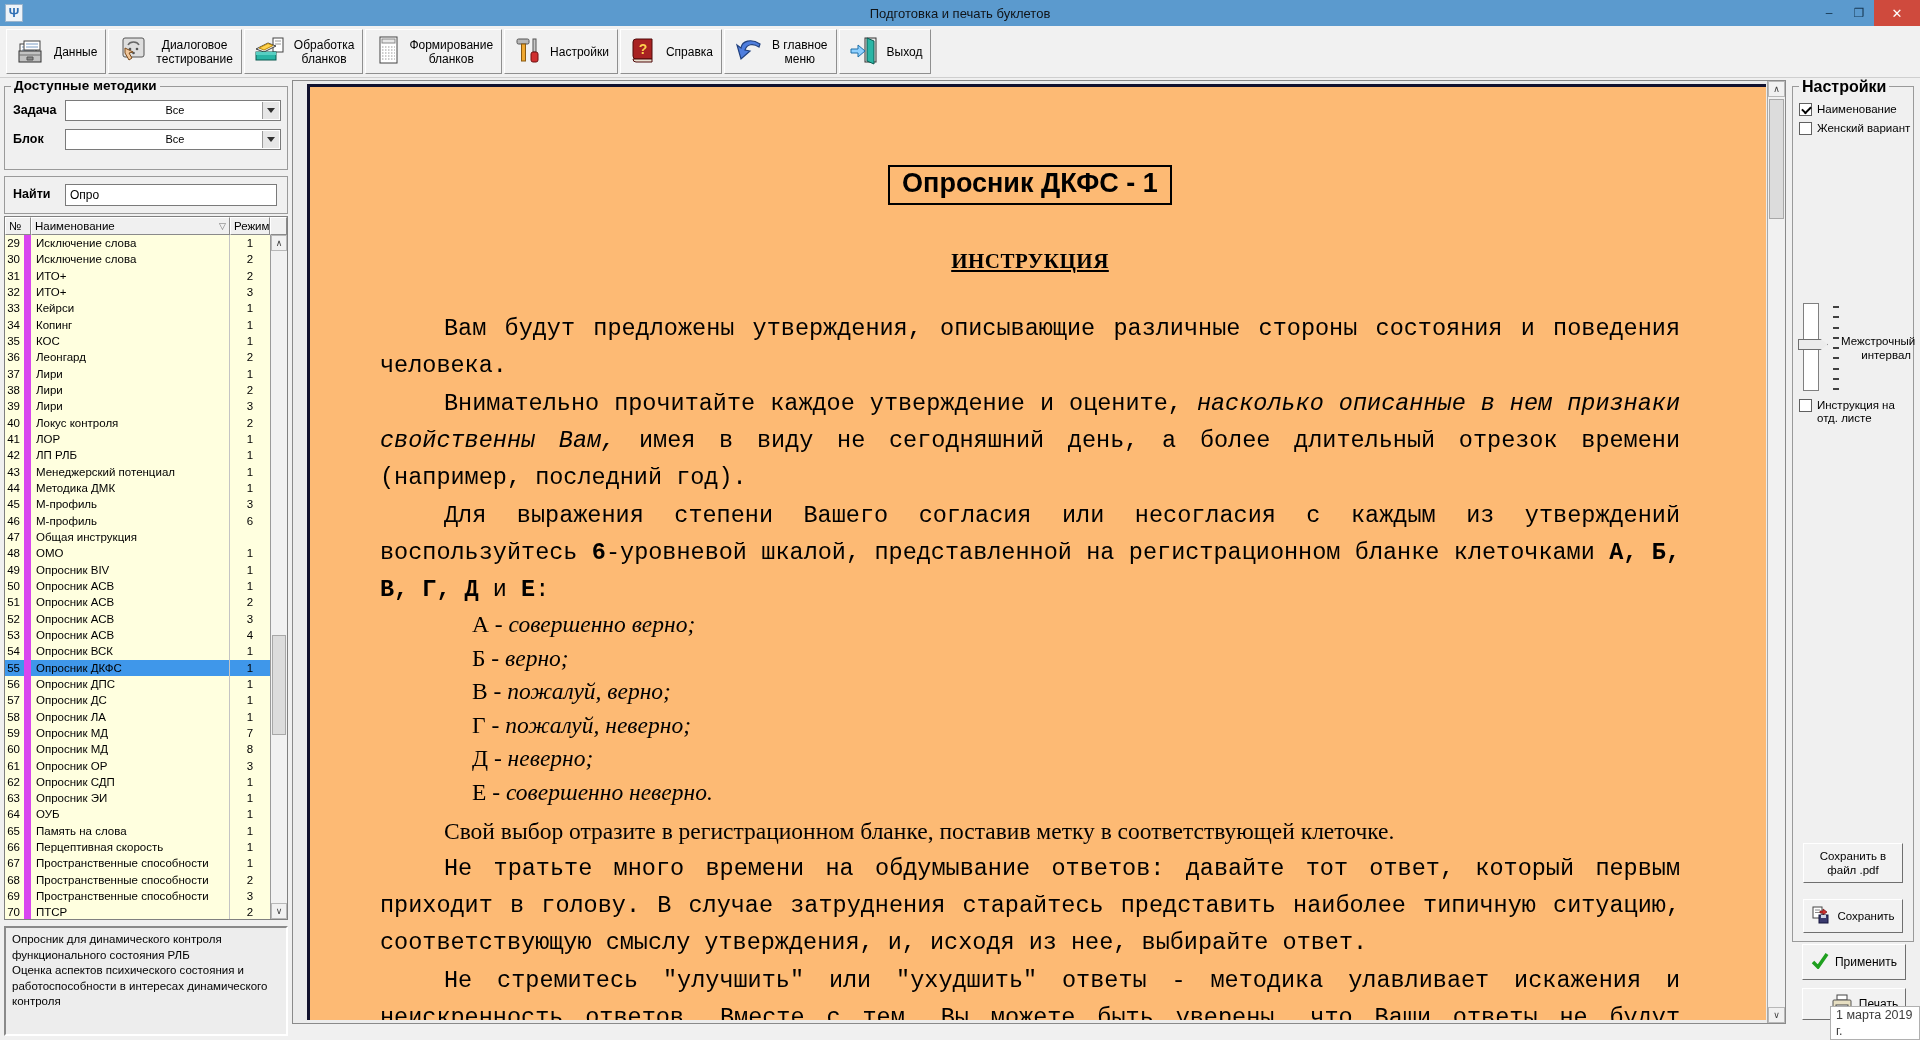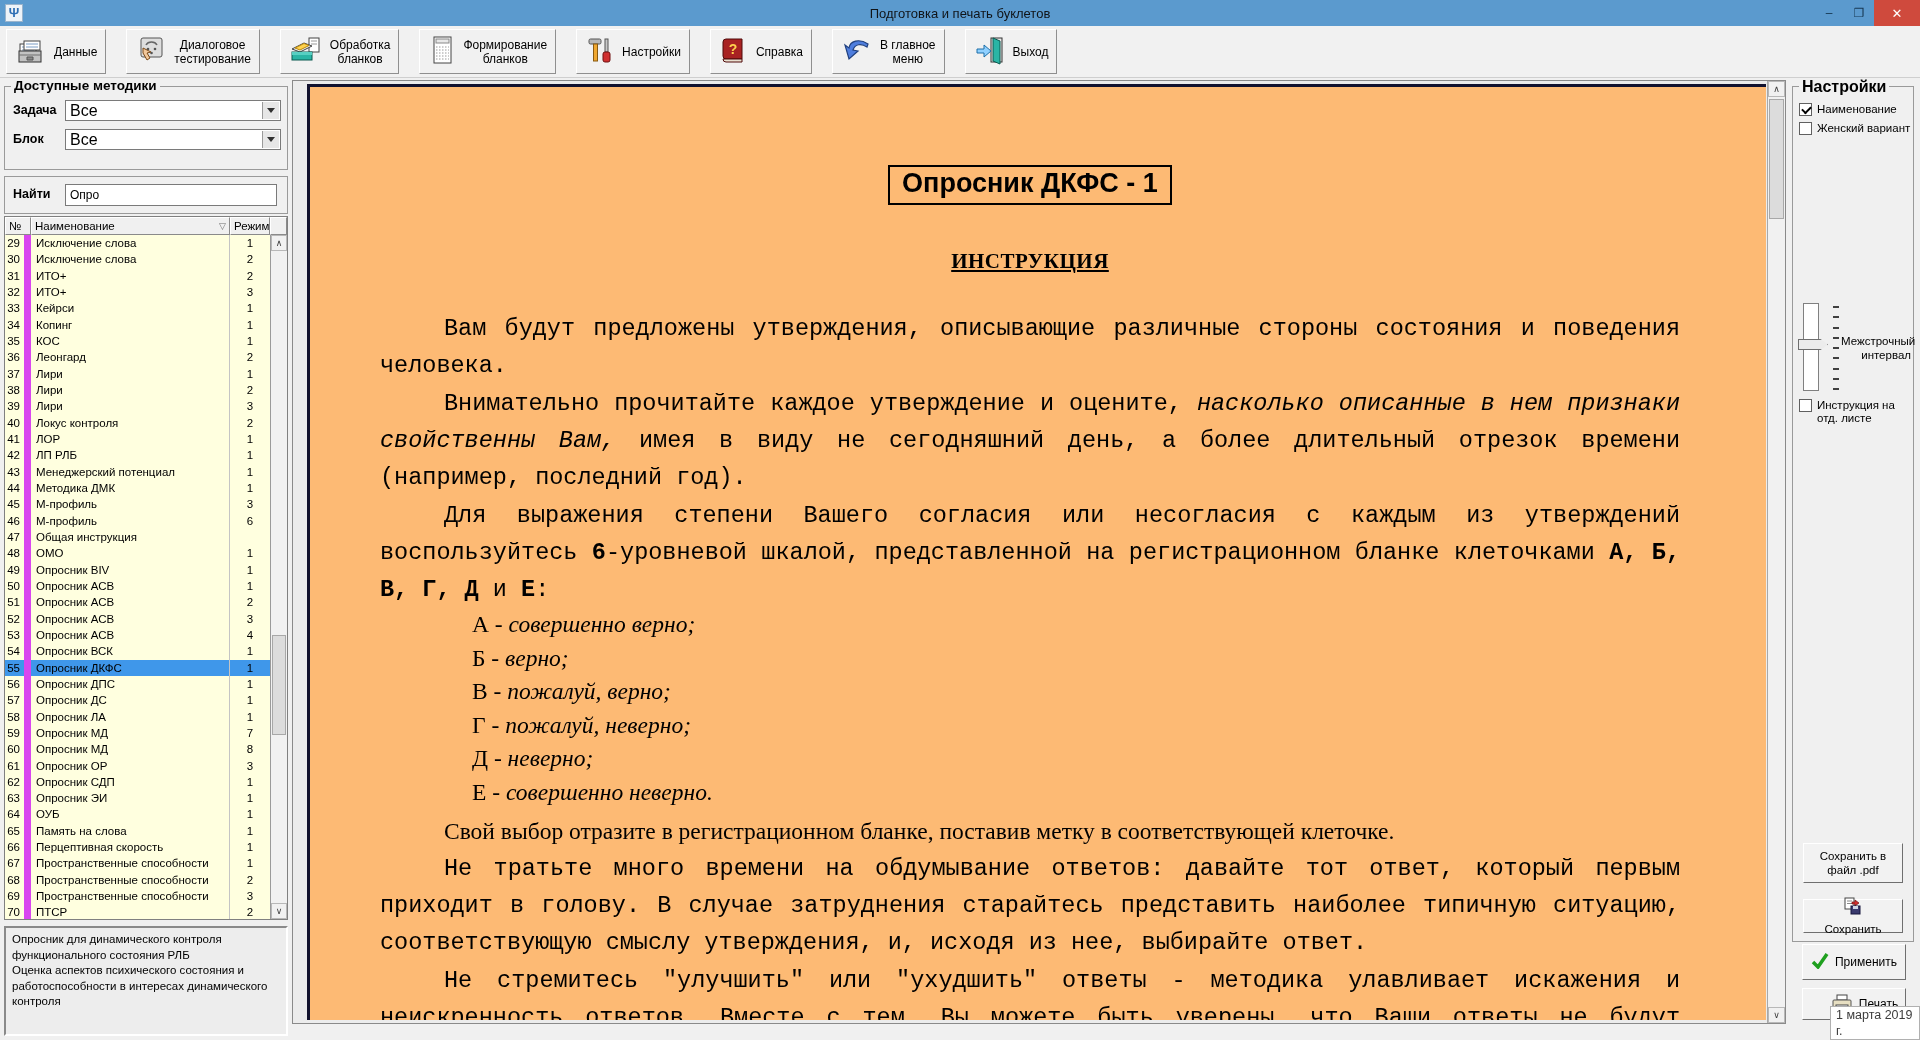--- a/index.html
+++ b/index.html
@@ -8,30 +8,30 @@
 
   
   .titlebar { position:absolute; left:0; top:0; width:1920px; height:26px; background:#5b9ace; display:flex; align-items:center; }
   .app-icon { width:18px; height:18px; margin-left:5px; background:#eef3f8; border:1px solid #9ab4cc; color:#2f6fb4; font-size:13px; line-height:16px; text-align:center; font-weight:bold; }
   .title-text { position:absolute; left:0; right:0; text-align:center; font-size:13px; color:#101418; }
   .win-controls { position:absolute; right:0; top:0; height:26px; display:flex; }
   .win-btn { width:30px; height:26px; display:flex; align-items:center; justify-content:center; font-size:12px; color:#15354f; }
   .win-btn.close { width:46px; background:#cf4a3d; color:#fff; font-size:13px; }
 
   
-  .toolbar { position:absolute; left:0; top:26px; width:1920px; height:52px; background:#f1f1f1; border-bottom:1px solid #cfcfcf; display:flex; align-items:stretch; padding:3px 0 3px 6px; gap:20px; }
+  .toolbar { position:absolute; left:0; top:26px; width:1920px; height:52px; background:#f1f1f1; border-bottom:1px solid #cfcfcf; display:flex; align-items:stretch; padding:3px 0 3px 6px; gap:2px; }
   .tbtn { border:1px solid; border-color:#ffffff #8f8f8f #8f8f8f #ffffff; background:#f1f1f1; display:flex; align-items:center; justify-content:flex-start; gap:7px; padding:2px 8px; font-size:12px; white-space:pre-line; text-align:center; line-height:14px; }
   .tbtn svg { flex:0 0 auto; }
 
   
   .groupbox { position:absolute; border:1px solid #9a9a9a; background:#f0f0f0; }
   .legend { position:absolute; top:-9px; left:6px; background:#f0f0f0; padding:0 3px; font-weight:bold; font-size:13.5px; }
   .field-row { position:absolute; left:0; right:0; height:22px; }
   .field-label { position:absolute; left:8px; top:3px; font-weight:bold; font-size:12.5px; }
-  .combo { position:absolute; left:60px; right:6px; top:0; height:21px; background:#fff; border:1px solid #7a7a7a; font-size:16px; line-height:19px; padding-left:4px; }
+  .combo { position:absolute; left:60px; right:6px; top:0; height:21px; background:#fff; border:1px solid #7a7a7a; font-size:11px; line-height:19px; padding-left:4px;text-align:center; }
   .combo-btn { position:absolute; right:1px; top:1px; bottom:1px; width:17px; background:#e6e6e6; border-left:1px solid #9a9a9a; display:flex; align-items:center; justify-content:center; }
   .combo-arrow { width:0; height:0; border-left:4px solid transparent; border-right:4px solid transparent; border-top:5px solid #303030; }
   .find-input { position:absolute; left:60px; top:8px; width:212px; height:22px; border:1px solid #7a7a7a; background:#fff; font-size:12px; padding:8px 4px; font-family:"Liberation Sans",sans-serif; }
 
   .methods-table { position:absolute; left:4px; top:216px; width:284px; height:704px; border:1px solid #808080; background:#ffffdf; display:flex; flex-direction:column; }
   .mt-head { display:flex; height:18px; background:#f0f0f0; flex:0 0 18px; font-size:11.5px; }
   .mt-hcell { border:1px solid; border-color:#ffffff #8a8a8a #8a8a8a #ffffff; padding:1px 3px; overflow:hidden; white-space:nowrap; display:flex; align-items:center; }
   .mt-hnum { flex:0 0 26px; }
   .mt-hname { flex:1 1 auto; justify-content:space-between; }
   .sort-glyph { color:#707070; font-size:9px; }
@@ -71,21 +71,21 @@
   .cb-row { position:absolute; left:6px; display:flex; gap:5px; font-size:11.5px; line-height:13px; align-items:flex-start; }
   .checkbox { flex:0 0 13px; width:13px; height:13px; background:#fff; border:1px solid #606060; position:relative; }
   .checkbox.checked::after { content:""; position:absolute; left:2px; top:2px; width:7px; height:4px; border-left:2px solid #000; border-bottom:2px solid #000; transform:rotate(-45deg); }
   .slider-track { position:absolute; left:10px; top:216px; width:16px; height:88px; background:#fff; border:1px solid #808080; }
   .slider-thumb { position:absolute; left:5px; top:252px; width:30px; height:11px; background:#ececec; border:1px solid #6f6f6f; clip-path:polygon(0 0,75% 0,100% 50%,75% 100%,0 100%); }
   .slider-ticks { position:absolute; left:40px; top:219px; height:84px; display:flex; flex-direction:column; justify-content:space-between; }
   .tick { width:6px; height:2px; background:#404040; }
   .slider-label { position:absolute; left:48px; top:247px; width:70px; font-size:11.5px; text-align:right; line-height:14px; }
   .btn { background:#f2f2f2; border:1px solid; border-color:#ffffff #6f6f6f #6f6f6f #ffffff; font-size:11.5px; display:flex; align-items:center; justify-content:center; gap:6px; font-family:"Liberation Sans",sans-serif; }
   .btn-savepdf { position:absolute; left:10px; top:756px; width:100px; height:40px; text-align:center; line-height:14px; padding:2px; }
-  .btn-save { position:absolute; left:10px; top:812px; width:100px; height:34px;flex-direction:column; }
+  .btn-save { position:absolute; left:10px; top:812px; width:100px; height:34px; }
   .btn-apply { position:absolute; left:1802px; top:944px; width:104px; height:36px; font-size:12px; }
   .btn-print { position:absolute; left:1802px; top:988px; width:104px; height:32px; font-size:12px;padding-left:21px; }
   .datebox { position:absolute; left:1830px; top:1006px; width:90px; height:34px; background:#fff; border:1px solid #b0b0b0; font-size:12.5px; color:#3c3c3c; line-height:16px; padding:0 5px; z-index:6; }
 </style>
 </head>
 <body>
 
 <div class="titlebar">
   <span class="app-icon">Ψ</span>
   <span class="title-text">Подготовка и печать буклетов</span>

